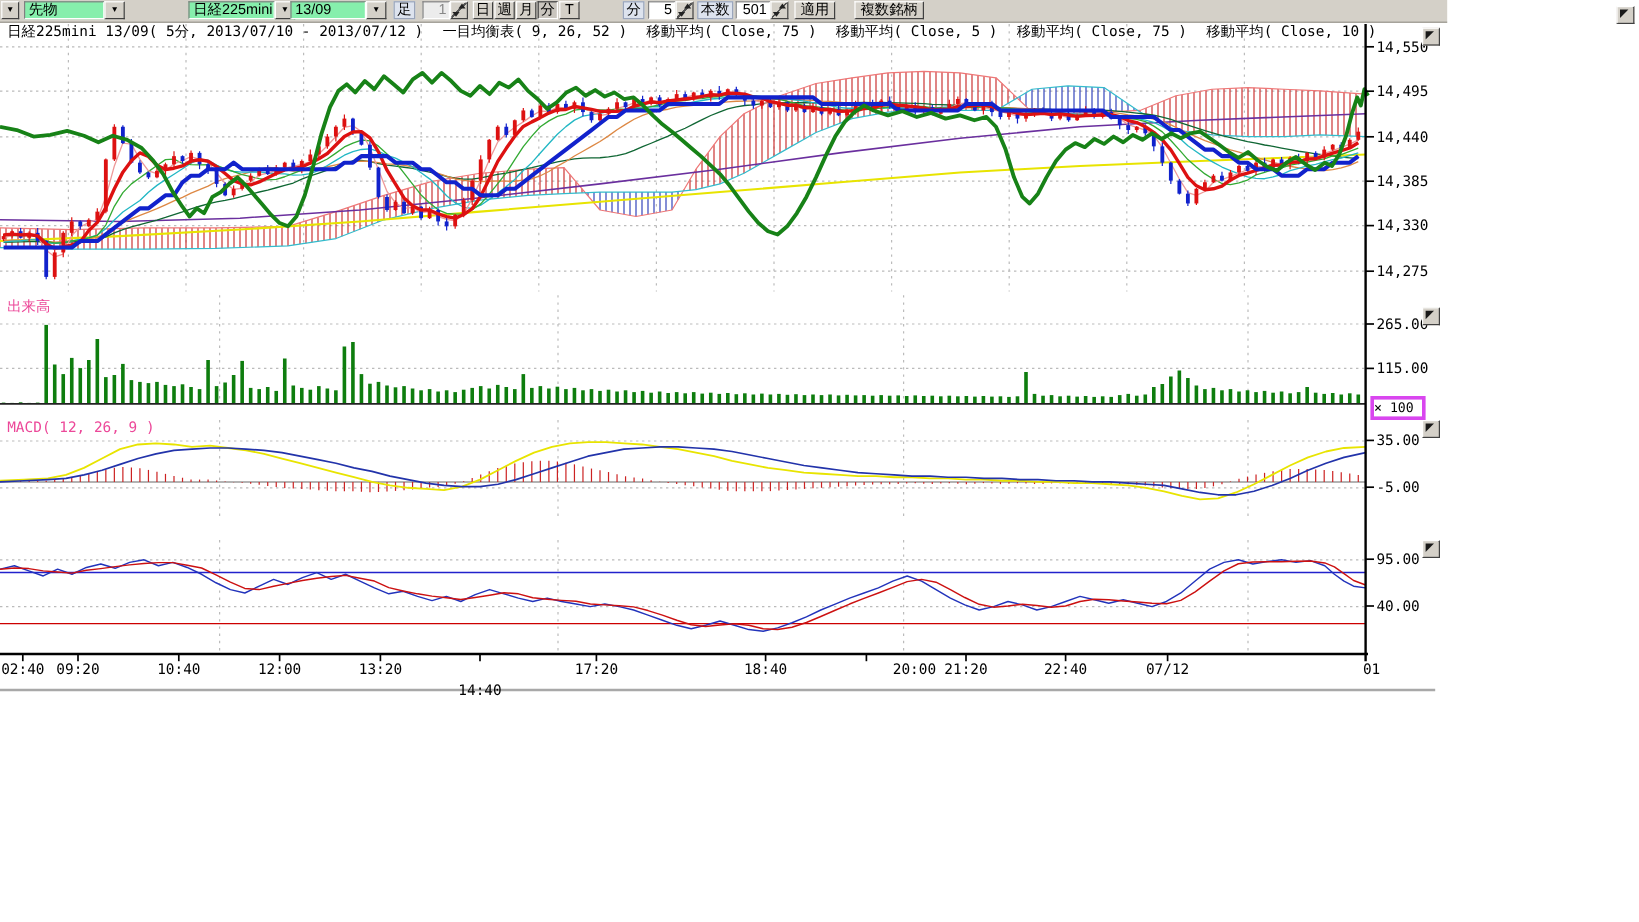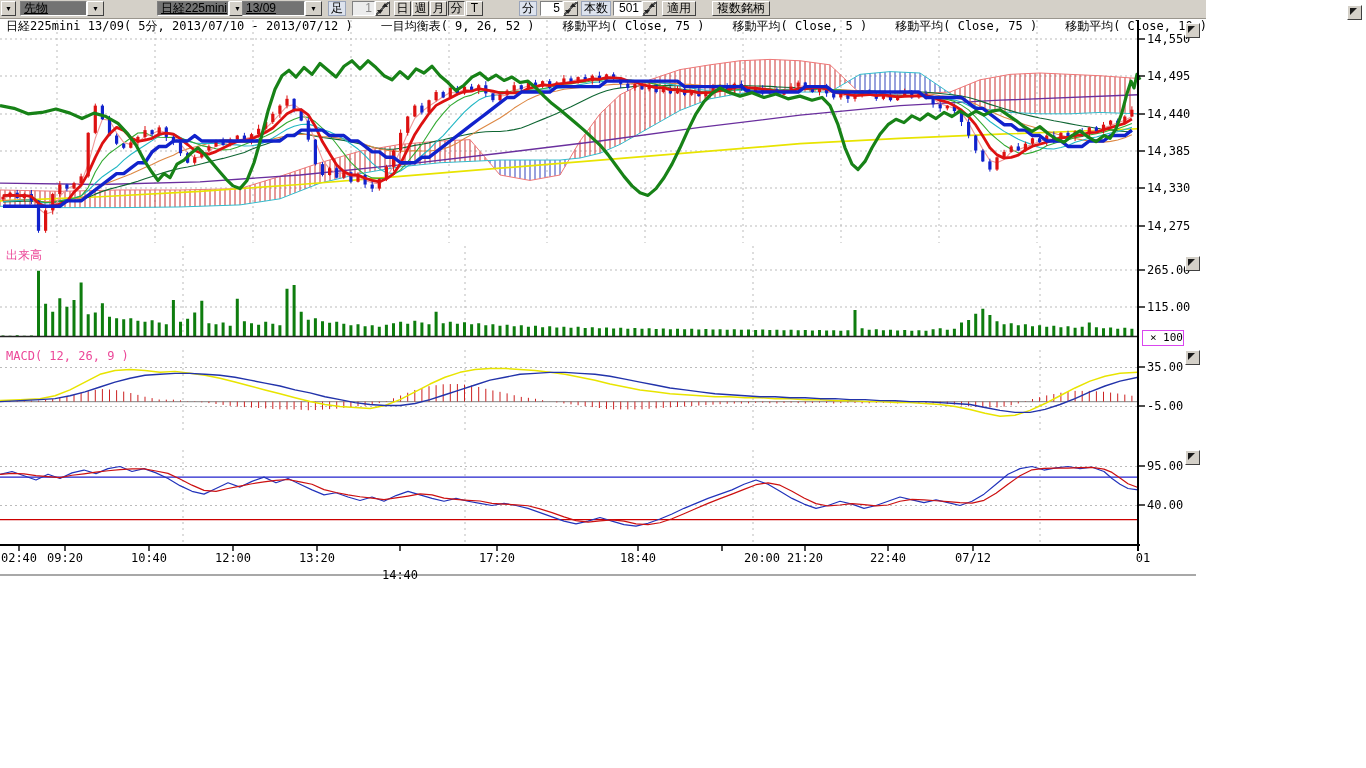--- a/index.html
+++ b/index.html
@@ -3,22 +3,22 @@
 <meta charset="utf-8">
 <style>
   html,body{margin:0;padding:0;background:#fff;}
   #screen{position:relative;width:1366px;height:768px;background:#fff;overflow:hidden;
     font-family:"Liberation Sans",sans-serif;}
   
   #toolbar{position:absolute;left:0;top:0;width:1206px;height:18px;background:#d4d0c8;
     border-bottom:1px solid #9a968e;z-index:5;}
   .tb{position:absolute;top:1px;height:15px;box-sizing:border-box;font-size:12px;line-height:13px;}
   .combo{display:flex;}
-  .combo-field{flex:1;background:#737373;border:1px solid;border-color:#808080 #fff #fff #808080;
-    padding:0 3px;overflow:hidden;white-space:nowrap;font-size:12px;text-decoration:underline;}
+  .combo-field{flex:1;background:#86efac;border:1px solid;border-color:#808080 #fff #fff #808080;
+    padding:0 3px;overflow:hidden;white-space:nowrap;font-size:12px;}
   .combo-btn{width:15px;background:#d4d0c8;border:1px solid;border-color:#fff #404040 #404040 #fff;
     font-size:7px;text-align:center;line-height:13px;color:#000;}
   .flatlab{background:#dde3ee;border:1px solid #9aa5bb;text-align:center;padding:0 2px;}
   .spinfield{background:#fff;border:1px solid;border-color:#808080 #fff #fff #808080;
     text-align:right;padding:0 2px;font-size:12px;}
   .spinfield.dis{background:#ececec;color:#888;}
   .spinbtn{width:13px;background:#d4d0c8;border:1px solid;border-color:#fff #404040 #404040 #fff;
     position:relative;background-image:linear-gradient(135deg,transparent 46%,#555 46%,#555 54%,transparent 54%);}
   .spinbtn::before{content:"";position:absolute;right:1px;top:1px;border-left:3px solid transparent;
     border-right:3px solid transparent;border-bottom:4px solid #222;}
@@ -27,22 +27,22 @@
   .btn{background:#d4d0c8;border:1px solid;border-color:#fff #404040 #404040 #fff;
     text-align:center;cursor:default;}
   .btn.pressed{border-color:#404040 #fff #fff #404040;background:#c9c5be;}
   
   #canvas{position:absolute;left:0;top:0;width:1366px;height:600px;z-index:1;}
   #labels{position:absolute;left:0;top:0;width:1366px;height:768px;z-index:2;pointer-events:none;}
   .axis-label{position:absolute;font-family:"DejaVu Sans Mono",monospace;font-size:12px;color:#000;white-space:pre;}
   .time-label{position:absolute;font-family:"DejaVu Sans Mono",monospace;font-size:12px;color:#000;transform:translateX(-50%);}
   .legend-row{position:absolute;display:flex;font-family:"DejaVu Sans Mono",monospace;font-size:12px;color:#000;white-space:pre;}
   .pane-label{position:absolute;font-family:"DejaVu Sans Mono",monospace;font-size:12px;color:#ec4899;}
-  #mult-box{position:absolute;left:1142px;top:330px;width:40px;height:14px;border:1px solid #d946ef;
-    background:#fff;font-family:"DejaVu Sans Mono",monospace;font-size:11px;line-height:14px;text-align:right;}
+  #mult-box{position:absolute;left:1142px;top:330px;width:40px;height:14px;border:3px solid #d946ef;
+    background:#fff;font-family:"DejaVu Sans Mono",monospace;font-size:11px;line-height:14px;text-align:left;}
   .corner-btn{position:absolute;width:13px;height:13px;background:#d4d0c8;
     border:1px solid;border-color:#fff #404040 #404040 #fff;z-index:3;pointer-events:auto;}
   .nw-tri{position:absolute;left:2px;top:2px;width:0;height:0;
     border-top:7px solid #1a1a1a;border-right:7px solid transparent;}
 </style>
 </head>
 <body>
 
 <div id="screen">
 
@@ -994,21 +994,21 @@
         <line x1="638" y1="545" x2="638" y2="551" stroke="#000000" stroke-width="1.4"></line>
         <line x1="722" y1="545" x2="722" y2="551" stroke="#000000" stroke-width="1.4"></line>
         <line x1="805" y1="545" x2="805" y2="551" stroke="#000000" stroke-width="1.4"></line>
         <line x1="888" y1="545" x2="888" y2="551" stroke="#000000" stroke-width="1.4"></line>
         <line x1="973" y1="545" x2="973" y2="551" stroke="#000000" stroke-width="1.4"></line>
         <line x1="0" y1="575" x2="1196" y2="575" stroke="#a8a8a8" stroke-width="2"></line>
       </svg>
   </div>
 
   <div id="labels">
-    <div class="legend-row" id="legend1" style="left:6px;top:18px;gap:28px;"><div class="">日経225mini 13/09( 5分, 2013/07/10 - 2013/07/12 )</div><div class="">一目均衡表( 9, 26, 52 )</div><div class="">移動平均( Close, 75 )</div><div class="">移動平均( Close, 5 )</div><div class="">移動平均( Close, 75 )</div><div class="">移動平均( Close, 10 )</div></div>
+    <div class="legend-row" id="legend1" style="left:6px;top:18px;gap:16px;"><div class="">日経225mini 13/09( 5分, 2013/07/10 - 2013/07/12 )</div><div class="">一目均衡表( 9, 26, 52 )</div><div class="">移動平均( Close, 75 )</div><div class="">移動平均( Close, 5 )</div><div class="">移動平均( Close, 75 )</div><div class="">移動平均( Close, 10 )</div></div>
     <div class="pane-label" style="left:6px;top:247px;">出来高</div>
     <div class="pane-label" style="left:6px;top:349px;">MACD( 12, 26, 9 )</div>
     <div id="mult-box">× 100</div>
   <div class="axis-label" style="left: 1147px; top: 32px;">14,550</div>
       <div class="axis-label" style="left: 1147px; top: 69px;">14,495</div>
       <div class="axis-label" style="left: 1147px; top: 107px;">14,440</div>
       <div class="axis-label" style="left: 1147px; top: 144px;">14,385</div>
       <div class="axis-label" style="left: 1147px; top: 181px;">14,330</div>
       <div class="axis-label" style="left: 1147px; top: 219px;">14,275</div>
       <div class="axis-label" style="left: 1147px; top: 263px;">265.00</div>

